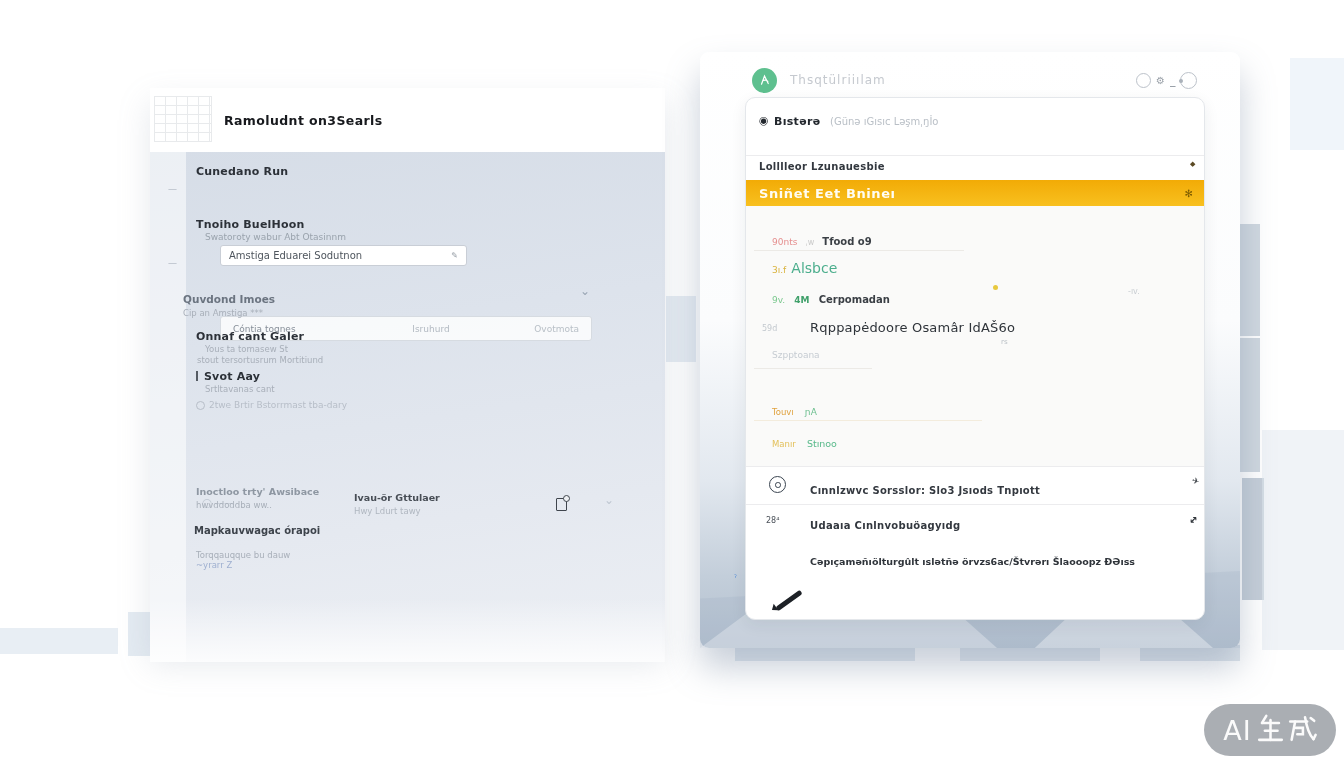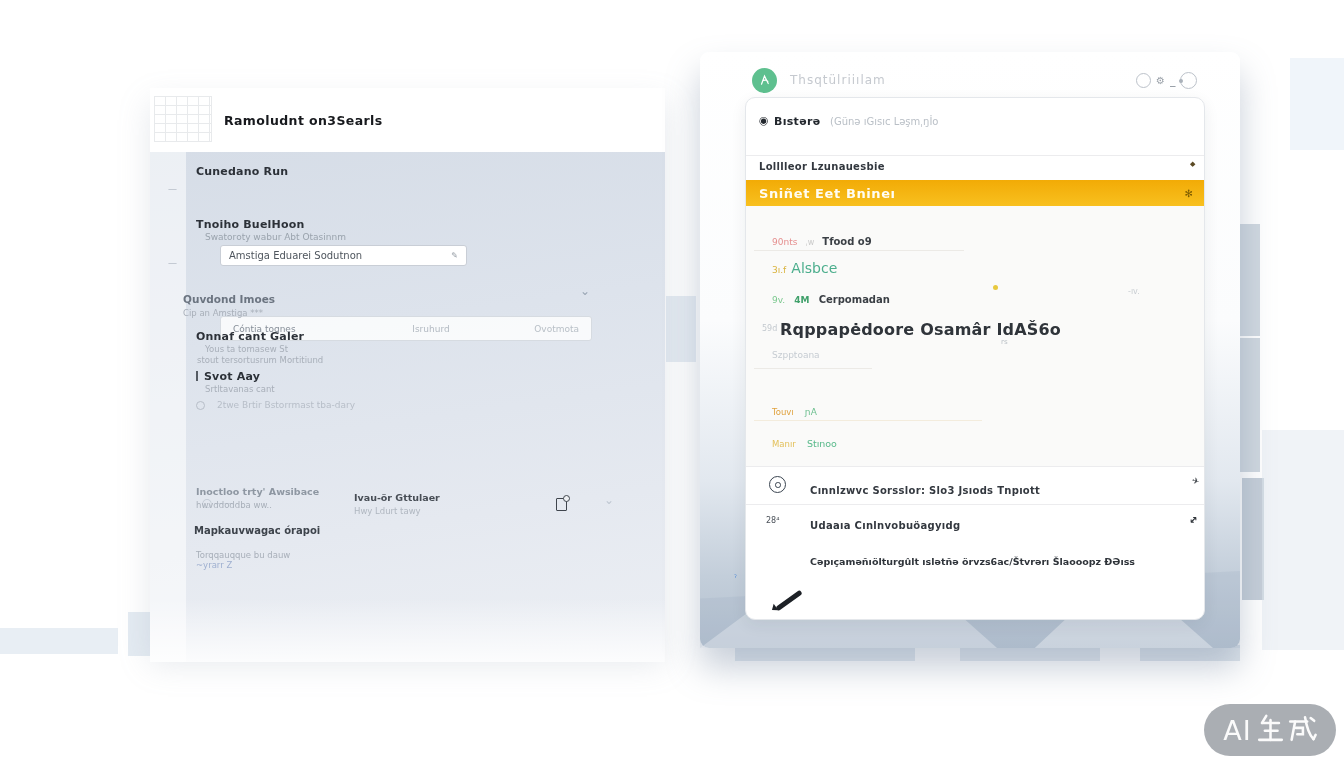--- a/index.html
+++ b/index.html
@@ -137,21 +137,21 @@
     <div class="abs" style="left:33px;top:141px;font-size:10.5px;color:#6b7480;font-weight:600">Quvdond Imoes</div>
     <div class="abs lp-hint" style="left:33px;top:156px">Cip an Amstiga ***</div>
     <div class="abs lp-chev" style="left:430px;top:132px">⌄</div>
 
     <div class="abs lp-label" style="left:46px;top:178px">Onnaf cant Galer</div>
     <div class="abs lp-hint" style="left:55px;top:192px">Yous ta tomasew St</div>
     <div class="abs lp-hint" style="left:47px;top:203px">stout tersortusrum Mortitiund</div>
 
     <div class="abs lp-label" style="left:46px;top:218px"><span class="lp-vbar"></span><span>Svot Aay</span></div>
     <div class="abs lp-hint" style="left:55px;top:232px">Srtltavanas cant</div>
-    <div class="abs" style="left:46px;top:248px;display:flex;align-items:center;gap:12px">
+    <div class="abs" style="left:46px;top:248px;display:flex;align-items:center;gap:4px">
       <span class="lp-radio"></span>
       <span style="font-size:9px;color:#b7bec8">2twe   Brtir Bstorrmast tba-dary</span>
     </div>
 
     <div class="abs lp-cardrow">
       <span class="abs" style="left:6px;top:10px;font-size:9px;color:rgba(185,193,203,.85)">◯ ——</span>
       <span class="abs" style="left:158px;top:4px;font-size:9.5px;color:#474d55;font-weight:600">Ivau-ör Gttulaer</span>
       <span class="abs" style="left:158px;top:18px;font-size:8.5px;color:#b0b7c0">Hwy Ldurt tawy</span>
       <span class="abs icon-copy" style="left:360px;top:8px"></span>
       <span class="abs lp-chev" style="left:408px;top:5px;opacity:.5">⌄</span>
@@ -216,21 +216,21 @@
 
       <div class="abs" style="left:26px;top:82px">
         <span style="font-size:9px;color:#7cc98f">9v.</span>
         <span style="font-size:9px;color:#3fa06a;font-weight:bold;margin:0 4px">4M</span>
         <span style="font-size:10px;color:#3a3f45;font-weight:600">Cerpomadan</span>
       </div>
       <span class="abs" style="left:247px;top:79px;width:5px;height:5px;border-radius:50%;background:#e8c93f"></span>
       <span class="abs" style="left:382px;top:81px;font-size:8px;color:#c9ced3">-ıv.</span>
 
       <span class="abs" style="left:16px;top:118px;font-size:8px;color:#c3c9cf">59d</span>
-      <span class="abs" style="left:34px;top:114px;font-size:16px;font-weight:bold;color:#2f343a;letter-spacing:.2px">Rqppapėdoore Osamâr IdAŠ6o</span>
+      <span class="abs" style="left:64px;top:114px;font-size:13px;font-weight:normal;color:#2f343a;letter-spacing:.2px">Rqppapėdoore Osamâr IdAŠ6o</span>
       <span class="abs" style="left:255px;top:132px;font-size:7px;color:#b9bfc5">rs</span>
 
       <span class="abs" style="left:26px;top:144px;font-size:9px;color:#c6ccd2">Szpptoana</span>
       <div class="f-line" style="left:8px;top:162px;width:118px"></div>
 
       <div class="abs" style="left:26px;top:194px">
         <span style="font-size:8.5px;color:#e0a23e">Touvı</span>
         <span style="font-size:9px;color:#6cbf8f;margin-left:6px">ɲA</span>
       </div>
       <div class="f-line" style="left:8px;top:214px;width:228px;border-color:#f3ecdd"></div>

